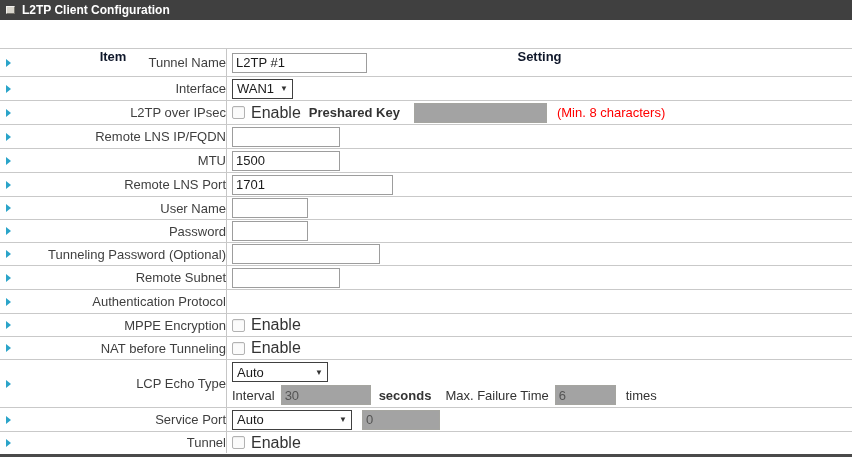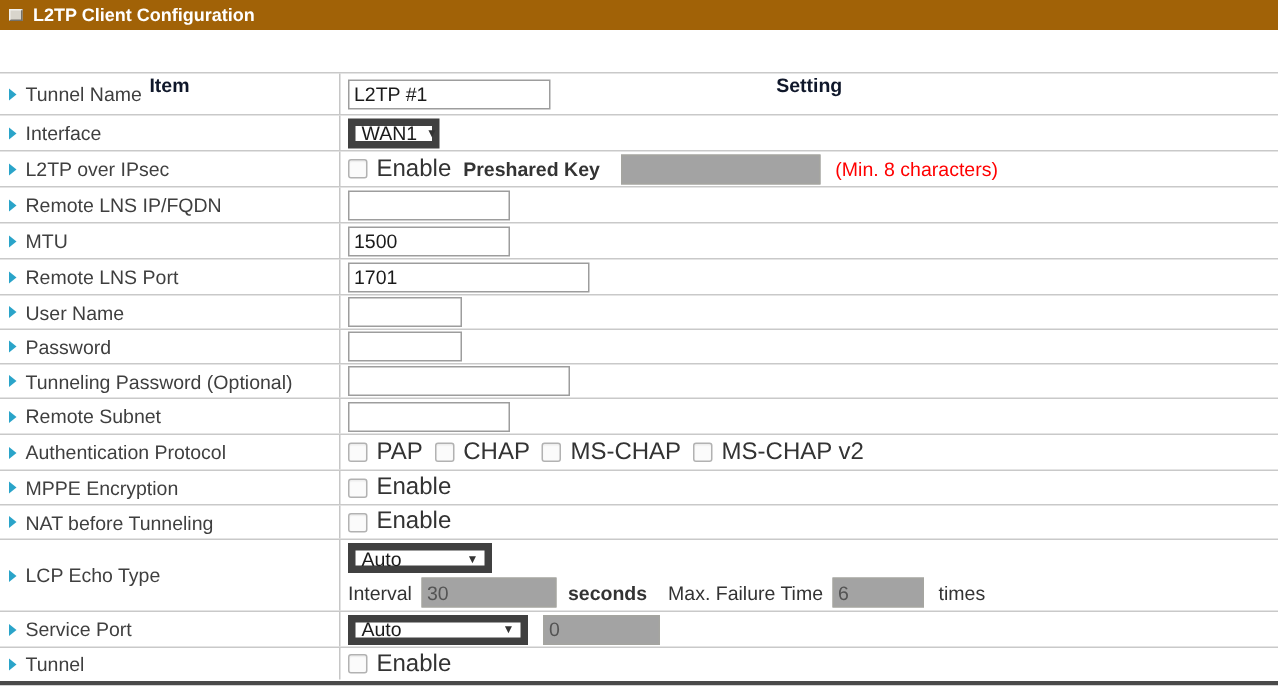--- a/index.html
+++ b/index.html
@@ -11,21 +11,21 @@
   .panel {
     width: 852px;
     height: 457px;
     border-bottom: 3px solid #4a4a4a;
     background: #fff;
     overflow: hidden;
   }
   
   .titlebar {
     height: 20px;
-    background: #a16207;
+    background: #404040;
     display: flex;
     align-items: center;
     padding-left: 6px;
   }
   .title-icon {
     width: 9px; height: 8px;
     background: #d8d5cc;
     border-top: 1px solid #f2f1ee;
     border-left: 1px solid #f2f1ee;
     border-right: 1px solid #75736c;
@@ -45,20 +45,21 @@
     border-top: 1px solid #c9c9c9;
   }
   .row.header-row { border-top: 0; }
   .col-item {
     width: 227px;
     flex: 0 0 227px;
     border-right: 1px solid #c6c6c6;
     display: flex;
     align-items: center;
     padding-left: 6px;
+    justify-content: space-between;
   }
   .col-setting {
     flex: 1;
     display: flex;
     align-items: center;
     padding-left: 5px;
   }
   .header-row { height: 28px; }
   .header-row .col-item,
   .header-row .col-setting {
@@ -109,21 +110,21 @@
   .w96  { width: 96px; }
   .w108 { width: 108px; }
   .w120 { width: 120px; }
   .w133 { width: 133px; }
   .w135 { width: 135px; }
   .w148 { width: 148px; }
   .w161 { width: 161px; }
   
   .select {
     height: 20px;
-    border: 5px solid #404040;
+    border: 1px solid #404040;
     background: #ffffff;
     display: inline-flex;
     align-items: center;
     justify-content: space-between;
     font-size: 13px;
     color: #1a1a1a;
     padding: 0 4px 0 4px;
     cursor: default;
   }
   .select .arrow {
@@ -291,30 +292,20 @@
     </div>
     <div class="col-setting">
       <input type="text" class="txt w108" value="" style="">
     </div>
   </div>
 
   <div class="row h24">
     <div class="col-item">
       <span class="bullet"></span>
       <span class="item-label">Authentication Protocol</span>
-    </div>
-    <div class="col-setting">
-      <span class="checkbox"></span>
-      <span class="cb-label">PAP</span>
-      <span class="checkbox gap8"></span>
-      <span class="cb-label">CHAP</span>
-      <span class="checkbox gap8"></span>
-      <span class="cb-label">MS-CHAP</span>
-      <span class="checkbox gap8"></span>
-      <span class="cb-label">MS-CHAP v2</span>
     </div>
   </div>
 
   <div class="row h23">
     <div class="col-item">
       <span class="bullet"></span>
       <span class="item-label">MPPE Encryption</span>
     </div>
     <div class="col-setting">
       <span class="checkbox"></span>

